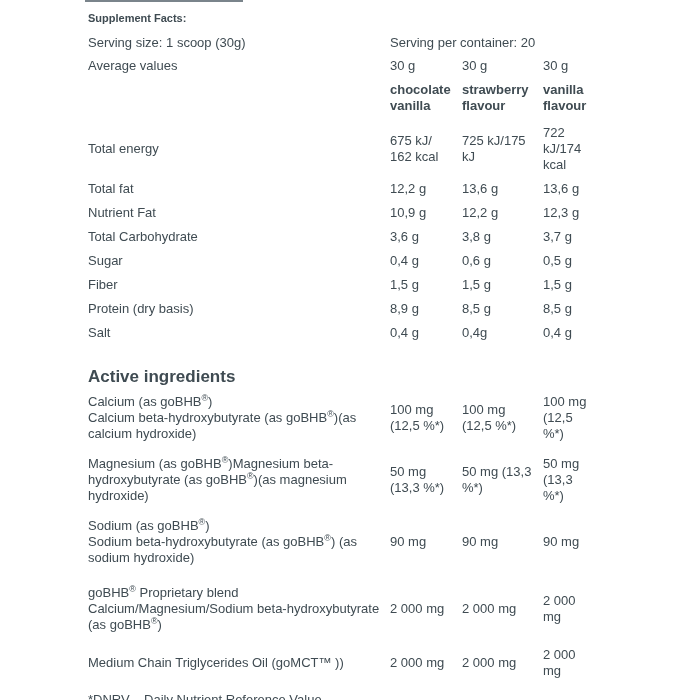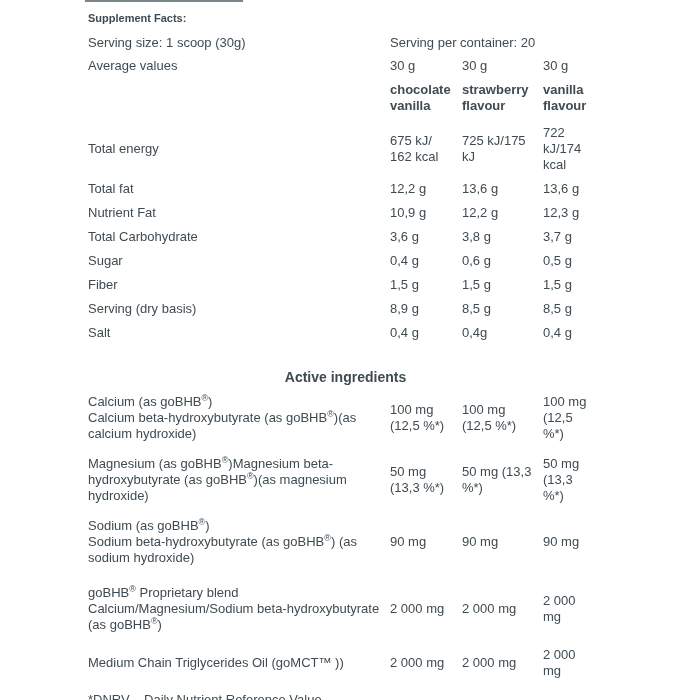--- a/index.html
+++ b/index.html
@@ -45,24 +45,23 @@
   .r > div { padding: 4px 8px 4px 0; }
   .r > .lbl { padding-right: 10px; }
   .r > .c3 { padding-right: 6px; }
 
   .serving-row > div { padding-top: 2px; padding-bottom: 3px; }
   .serving-row .span3 { grid-column: 2 / 5; }
 
   .flavour-row > div { padding-bottom: 7px; font-weight: 700; }
 
   .section-head {
-    font-size: 14px;
+    font-size: 17px;
     font-weight: 700;
     margin: 24px 0 2px 0;
-    text-align: center;
   }
 
   .ing > div { padding-top: 7px; padding-bottom: 7px; }
   .gap-lg > div { padding-top: 12px; }
 
   .footnote { margin-top: 6px; }
 </style>
 </head>
 <body>
 
@@ -133,21 +132,21 @@
   </div>
 
   <div class="r">
     <div class="lbl">Fiber</div>
     <div>1,5 g</div>
     <div>1,5 g</div>
     <div class="c3">1,5 g</div>
   </div>
 
   <div class="r">
-    <div class="lbl">Serving (dry basis)</div>
+    <div class="lbl">Protein (dry basis)</div>
     <div>8,9 g</div>
     <div>8,5 g</div>
     <div class="c3">8,5 g</div>
   </div>
 
   <div class="r">
     <div class="lbl">Salt</div>
     <div>0,4 g</div>
     <div>0,4g</div>
     <div class="c3">0,4 g</div>

